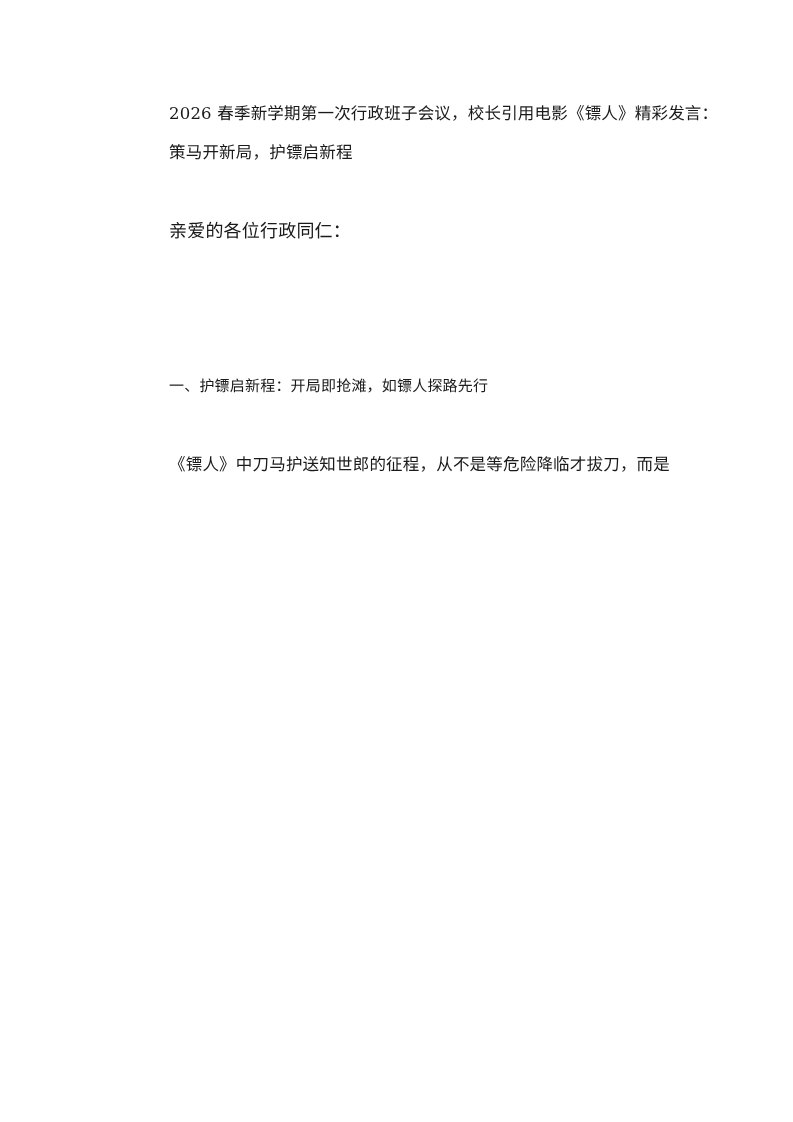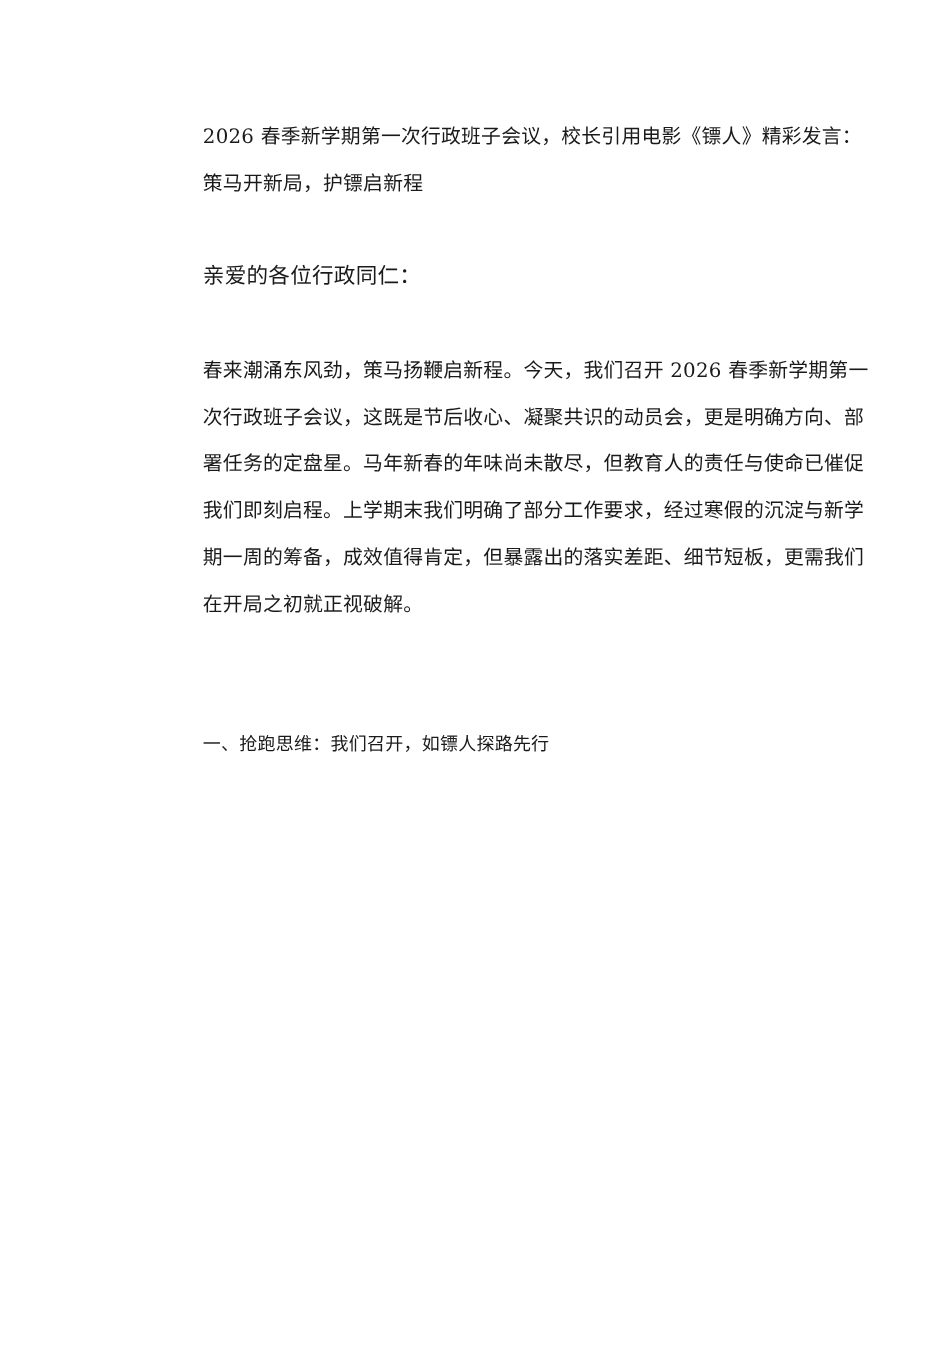--- a/index.html
+++ b/index.html
@@ -83,26 +83,26 @@
     <div class="spacer-top"></div>
 
     <p class="doc-title">2026 春季新学期第一次行政班子会议，校长引用电影《镖人》精彩发言：策马开新局，护镖启新程</p>
 
     <div class="spacer-line"></div>
 
     <p class="doc-salutation">亲爱的各位行政同仁：</p>
 
     <div class="spacer-line"></div>
 
-    <p class="doc-para">春来潮涌东风劲，策马扬鞭启新程。今天，我们召开 2026 春季新学期第一次行政班子会议，这既是节后收心、凝聚共识的动员会，更是明确方向、部署任务的定盘星。马年新春的年味尚未散尽，但教育人的责任与使命已催促我们即刻启程。上学期末我们明确了部分工作要求，经过寒假的沉淀与新学期一周的筹备，成效值得肯定，但暴露出的落实差距、细节短板，更需我们在开局之初就正视破解。</p>
 
     <div class="spacer-line"></div>
 
 
     <div class="spacer-line"></div>
 
-    <p class="doc-heading">一、抢跑思维：我们召开，如镖人探路先行</p>
+    <p class="doc-heading">一、护镖启新程：开局即抢滩，如镖人探路先行</p>
 
     <div class="spacer-line"></div>
 
+    <p class="doc-para">《镖人》中刀马护送知世郎的征程，从不是等危险降临才拔刀，而是</p>
 
   </div>
 </div>
 
 </body></html>

